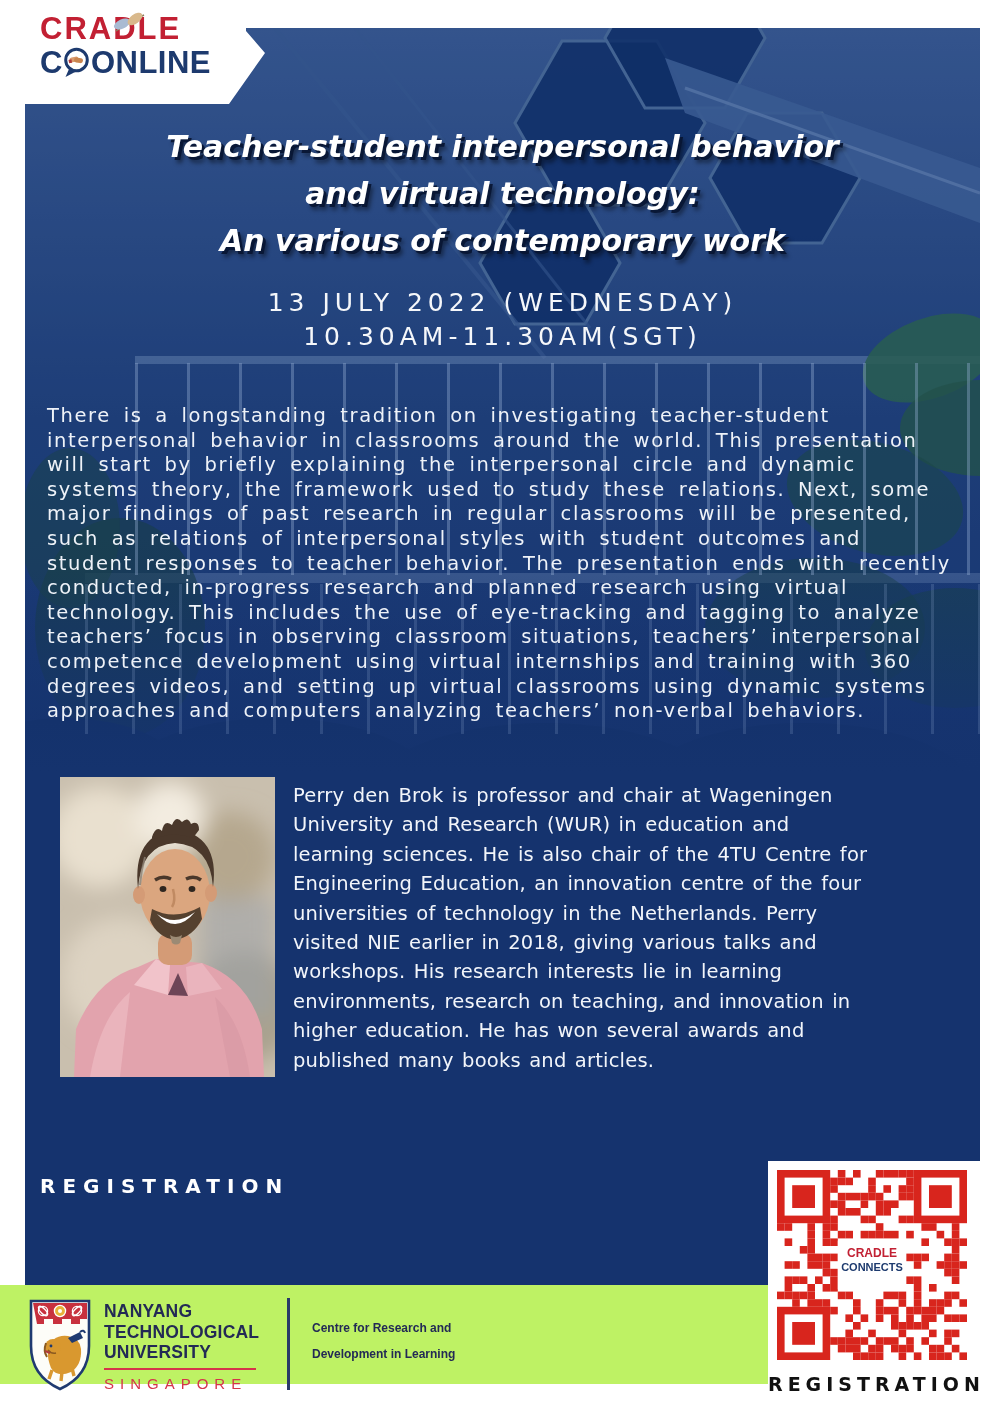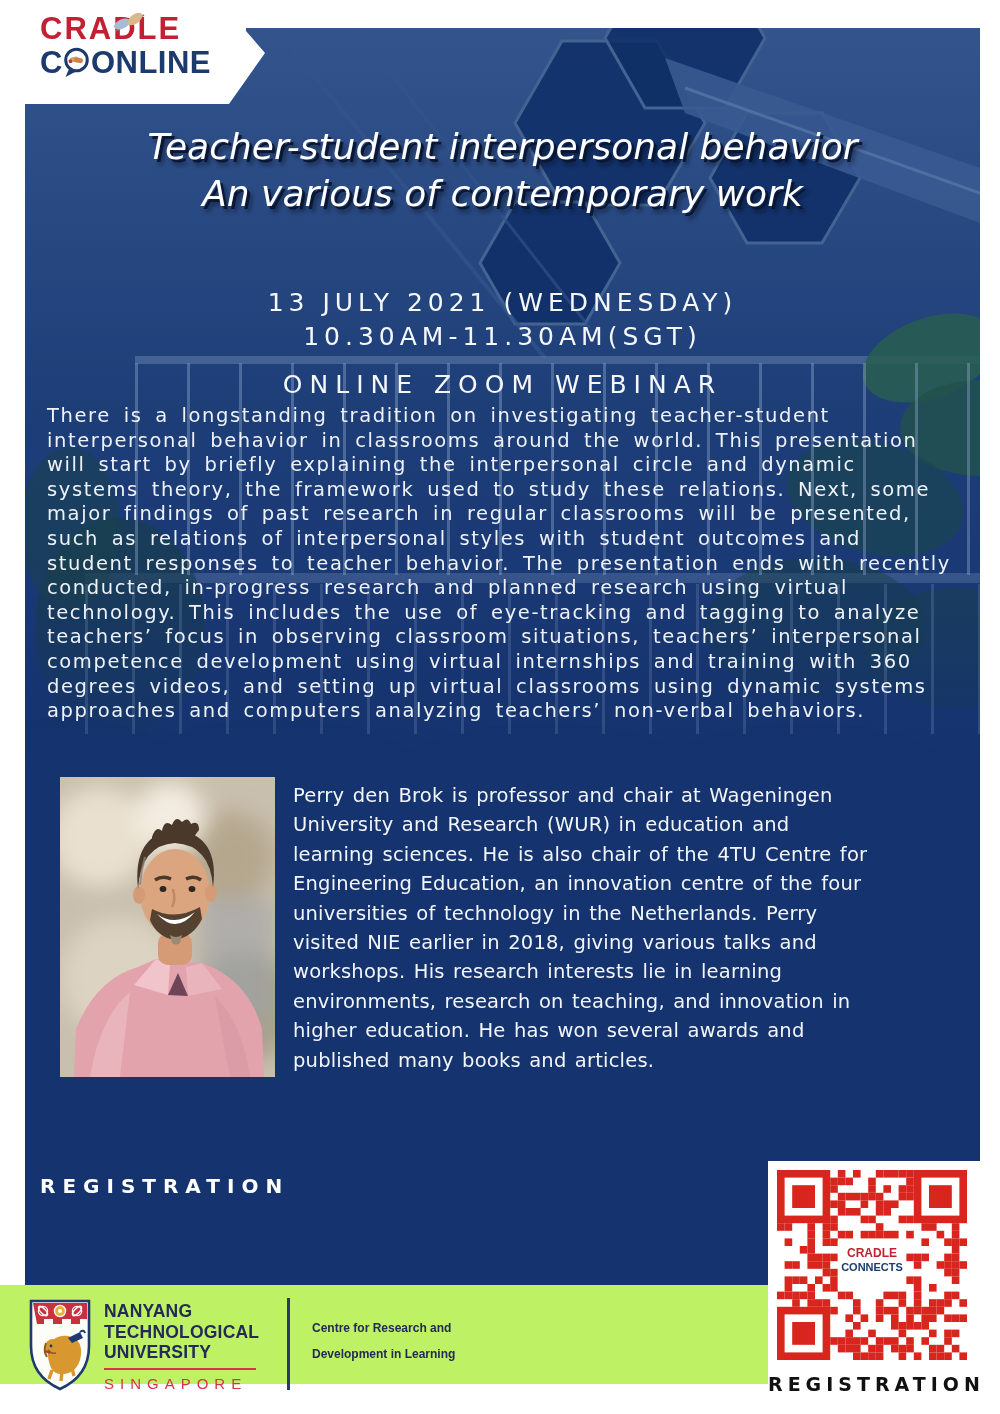--- a/index.html
+++ b/index.html
@@ -18,21 +18,21 @@
   .banner{position:absolute;left:0;top:0;width:266px;height:104px;background:#fff;z-index:9;
           clip-path:polygon(0 0,246px 0,246px 31px,265px 53px,229px 104px,0 104px);}
   .logo{position:absolute;left:40px;top:13px;line-height:1;}
   .logo .l1{font-size:31px;font-weight:bold;letter-spacing:2px;color:#c22033;font-family:"Liberation Sans",sans-serif;}
   .logo .l2{font-size:31px;font-weight:bold;letter-spacing:.5px;color:#1d3a6e;margin-top:3px;font-family:"Liberation Sans",sans-serif;display:flex;align-items:center;}
   .leaves{position:absolute;left:110px;top:11px;}
   .bubble{display:inline-block;margin-right:1px;}
 
   
   .title{position:absolute;left:0;top:95px;width:100%;text-align:center;color:#fff;
-         font-weight:normal;font-style:italic;font-size:36px;line-height:47px;
+         font-weight:bold;font-style:italic;font-size:30px;line-height:47px;
          text-shadow:3px 3px 0 rgba(8,22,52,.95),5px 6px 4px rgba(0,0,0,.45);z-index:3;}
   .event{position:absolute;left:0;top:258px;width:100%;text-align:center;color:#f5f7fa;z-index:3;}
   .event .dt{font-size:25px;line-height:34px;letter-spacing:5px;}
   .event .mode{font-size:25px;letter-spacing:7px;margin-top:16px;}
 
   
   .desc{position:absolute;left:22px;top:376px;width:910px;color:#eef2f8;font-size:19.5px;
         line-height:24.6px;letter-spacing:1.6px;word-spacing:5px;z-index:3;}
 
   
@@ -115,27 +115,27 @@
         <ellipse cx="780" cy="765" rx="170" ry="70"></ellipse>
       </g>
       <rect x="0" y="0" width="955" height="780" fill="#1a3876" opacity=".3"></rect>
       <rect x="0" y="540" width="955" height="240" fill="url(#fade)"></rect>
     </svg>
     <div class="mullions"></div>
     <div class="mullions2"></div>
 
     <div class="title">
       <div>Teacher-student interpersonal behavior</div>
+      <div>and virtual technology:</div>
       <div>An various of contemporary work</div>
     </div>
 
     <div class="event">
-      <div class="dt">13 JULY 2021 (WEDNESDAY)</div>
+      <div class="dt">13 JULY 2022 (WEDNESDAY)</div>
       <div class="dt">10.30AM-11.30AM(SGT)</div>
-      <div class="mode">ONLINE ZOOM WEBINAR</div>
     </div>
 
     <div class="desc">There is a longstanding tradition on investigating teacher-student interpersonal behavior in classrooms around the world. This presentation will start by briefly explaining the interpersonal circle and dynamic systems theory, the framework used to study these relations. Next, some major findings of past research in regular classrooms will be presented, such as relations of interpersonal styles with student outcomes and student responses to teacher behavior. The presentation ends with recently conducted, in-progress research and planned research using virtual technology. This includes the use of eye-tracking and tagging to analyze teachers’ focus in observing classroom situations, teachers’ interpersonal competence development using virtual internships and training with 360 degrees videos, and setting up virtual classrooms using dynamic systems approaches and computers analyzing teachers’ non-verbal behaviors.</div>
 
     <div class="photo">
       <svg width="215" height="300" viewBox="0 0 215 300">
         <defs>
             <filter id="blur1">
               <feGaussianBlur stdDeviation="11"></feGaussianBlur>
             </filter>

